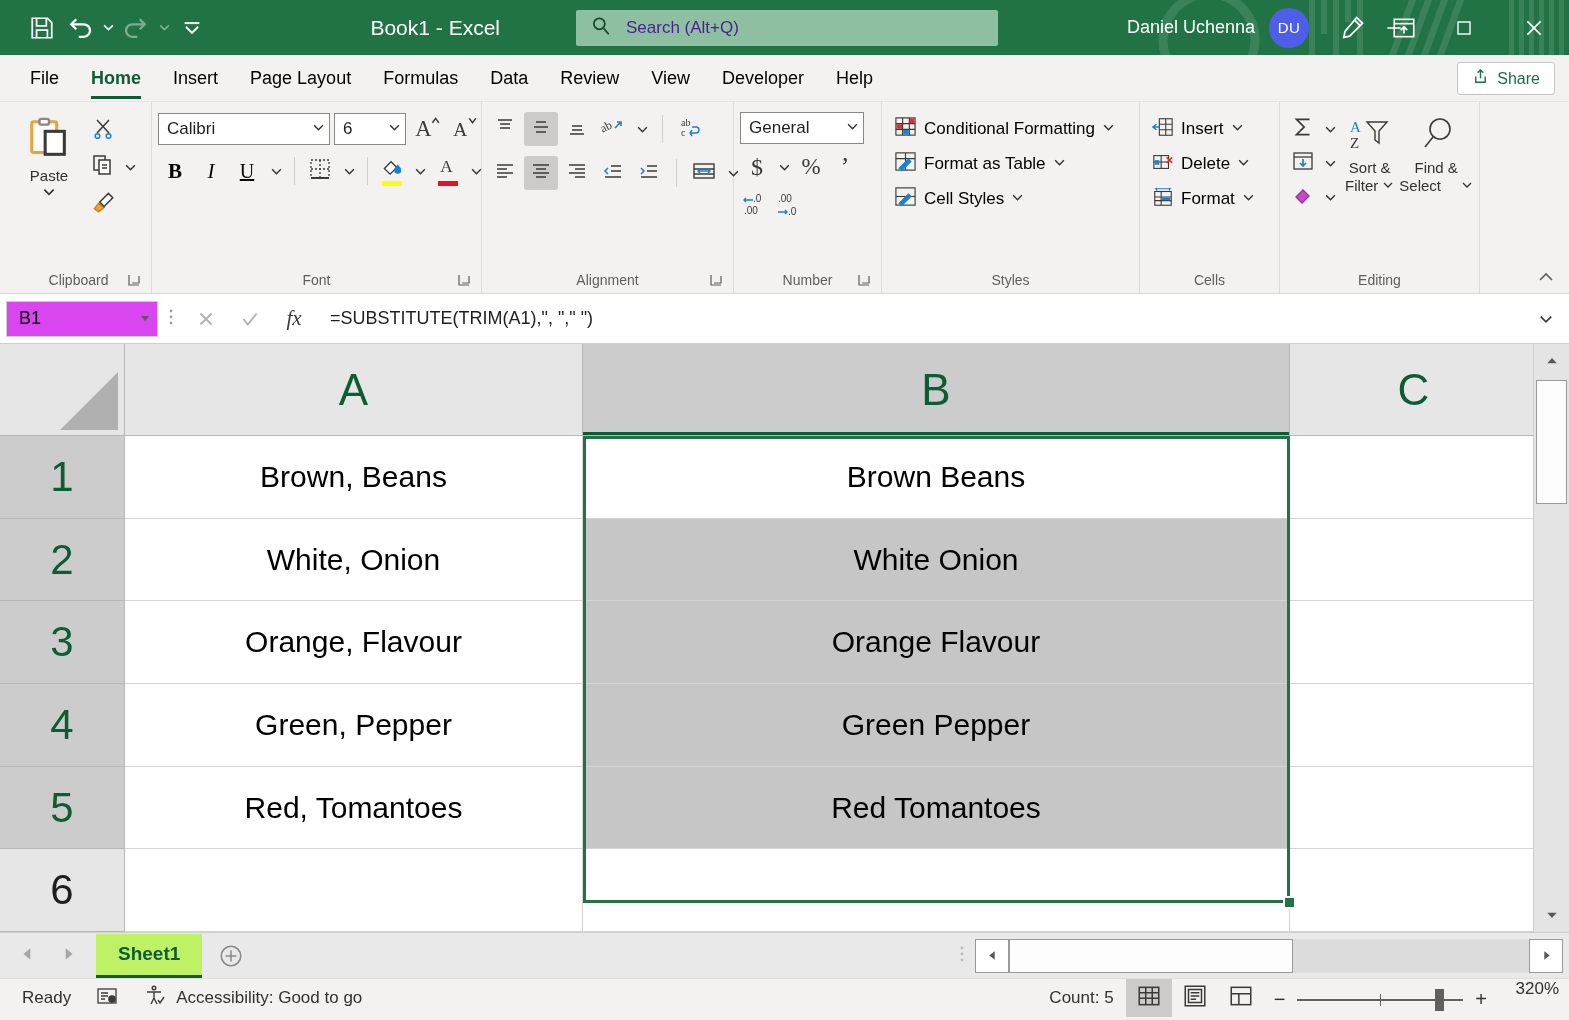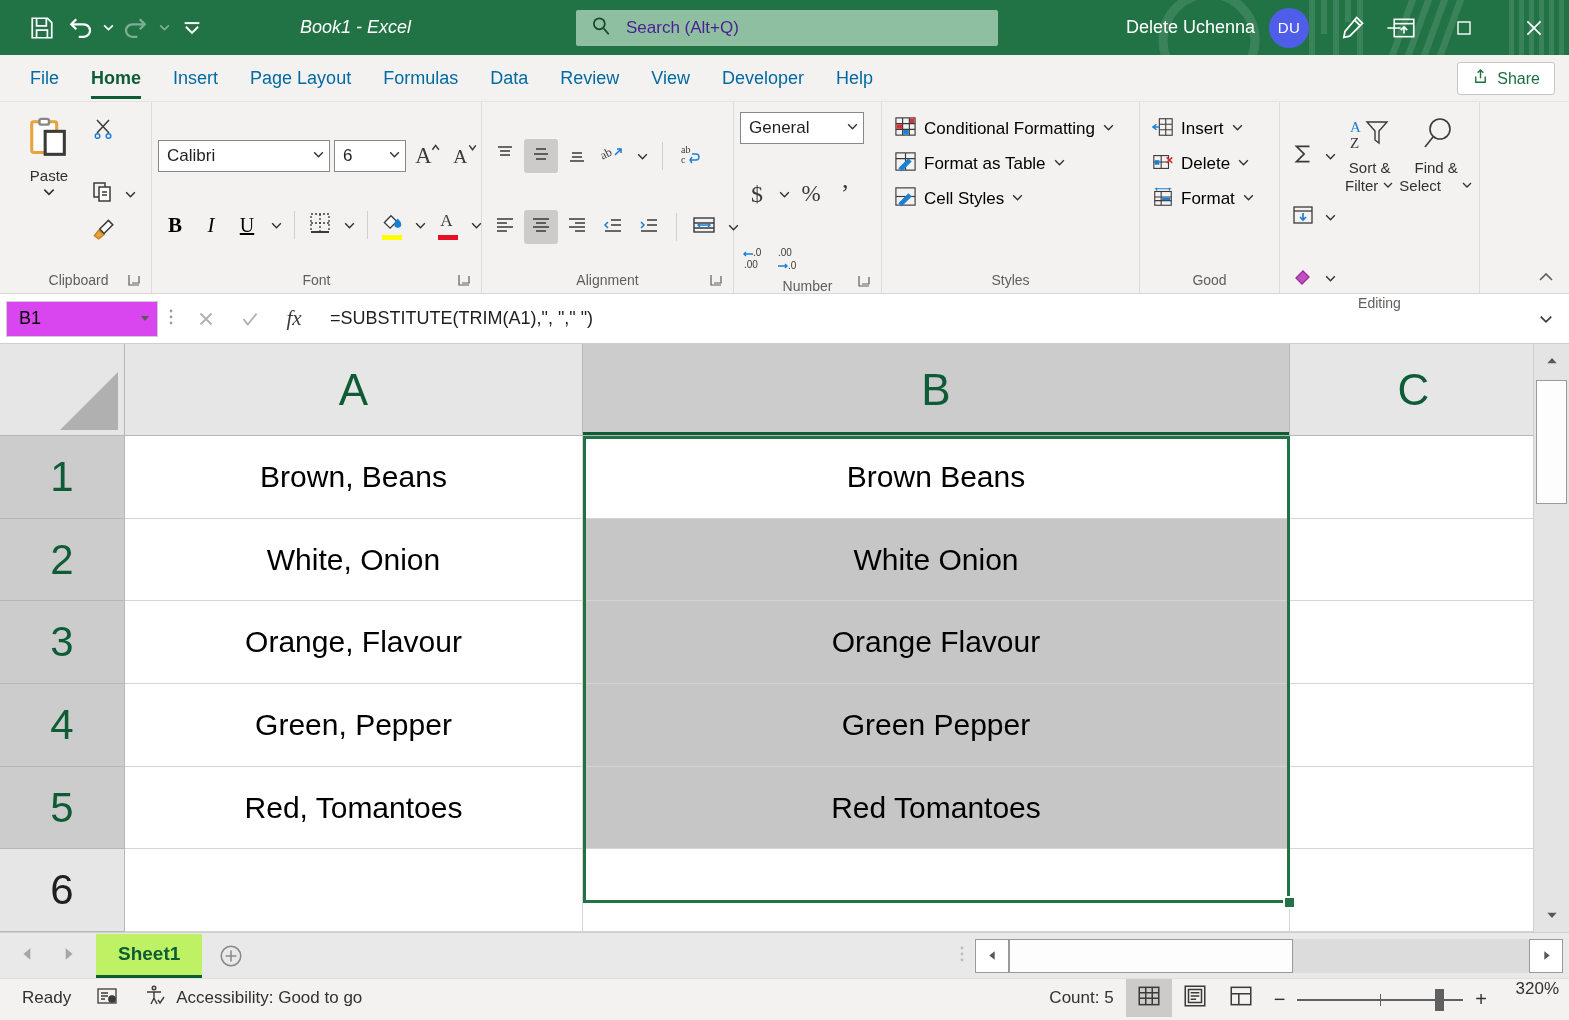--- a/index.html
+++ b/index.html
@@ -26,22 +26,22 @@
     border-radius: 3px; cursor: pointer;
   }
   .qat-btn svg { display:block; }
   .qat-caret {
     width: 16px; height: 36px; display:flex; align-items:center; justify-content:center;
     cursor: pointer;
   }
   .qat-caret svg { display:block; }
   .disabled { opacity: .42; }
   .title-group {
-    position:absolute; left: 300px; width: 200px; text-align:left;
-    font-size: 18px; z-index: 2; font-style: italic;
+    position:absolute; left: 300px; width: 200px; text-align:right;
+    font-size: 21px; z-index: 2;
   }
   .searchbox {
     position: absolute; left: 576px; width: 422px; height: 36px;
     background: #8fbfa1; border-radius: 2px; display: flex; align-items: center;
     padding-left: 14px; gap: 14px; cursor: text; z-index: 2;
   }
   .searchbox .ph { color: #4c1d95; font-size: 17px; }
   .acct {
     position: absolute; right: 260px; display: flex; align-items: center; gap: 14px; z-index:2;
   }
@@ -60,21 +60,21 @@
   }
 
   
   .tabrow {
     height: 47px; background: #f3f2f1; flex: 0 0 47px;
     display: flex; align-items: flex-end; padding-left: 14px; position: relative;
     border-bottom: 1px solid #e6e4e2;
   }
   .tab {
     padding: 0 16px; height: 45px; display: flex; align-items: center;
-    font-size: 18px; color: #0369a1; cursor: pointer; position: relative;
+    font-size: 18px; color: #000000; cursor: pointer; position: relative;
   }
   .tab.active { color: #0e5c35; font-weight: bold; }
   .tab.active::after {
     content: ""; position: absolute; left: 16px; right: 16px; bottom: 2px;
     height: 3px; background: #0e5c35;
   }
   .share-btn {
     position: absolute; right: 14px; top: 7px; height: 33px;
     border: 1px solid #c8c6c4; background: #fff; border-radius: 3px;
     display: flex; align-items: center; gap: 8px; padding: 0 14px;
@@ -103,21 +103,21 @@
   }
   .btn { cursor: pointer; border-radius: 3px; }
   .big-btn {
     width: 74px; display: flex; flex-direction: column; align-items: center;
     padding: 4px 0 2px; gap: 1px;
   }
   .big-btn .lbl { font-size: 15px; color: #323130; }
   .icon-sm {
     width: 34px; height: 34px; display: flex; align-items: center; justify-content: center;
   }
-  .row { display: flex; align-items: center; margin-top: 27px; }
+  .row { display: flex; align-items: center; }
   .caret-btn { width: 20px; height: 30px; display:flex; align-items:center;justify-content:center;cursor:pointer;}
   .inp {
     height: 32px; border: 1px solid #8a8886; background: #fff;
     display: flex; align-items: center; padding: 0 4px 0 8px;
     font-size: 17px; color: #201f1e; cursor: text;
   }
   .inp .sel-caret { margin-left: auto; padding-left: 6px; cursor: pointer; }
   .menu-item {
     display: flex; align-items: center; gap: 7px; height: 34px;
     padding: 0 6px; font-size: 17px; color: #000000; cursor: pointer; border-radius:3px;
@@ -315,21 +315,21 @@
     <span>
       <svg width="22" height="22" viewBox="0 0 20 20" fill="none" stroke="#12472c" stroke-width="1.6">
         <circle cx="8.5" cy="8" r="5"></circle>
           <path d="M12.4 12.2L17 17.5"></path>
       </svg>
     </span>
     <span class="ph">Search (Alt+Q)</span>
   </div>
 
   <div class="acct">
-    <span class="acct-name">Delete Uchenna</span>
+    <span class="acct-name">Daniel Uchenna</span>
     <span class="avatar">DU</span>
   </div>
 
   <div class="tb-icons">
     <span class="tb-icon">
       <svg width="28" height="28" viewBox="0 0 24 24" fill="none" stroke="#fff" stroke-width="1.5">
         <path d="M16 3l5 5-11 11-5 1 1-5z"></path>
           <path d="M14 5l5 5"></path>
       </svg>
     </span>
@@ -829,21 +829,21 @@
         </span>
         <span>Format</span>
         <span>
           <svg width="13" height="13" viewBox="0 0 12 12" fill="none" stroke="#323130" stroke-width="1.3">
               <path d="M2 4l4 4 4-4"></path>
             </svg>
         </span>
       </div>
     </div>
     <div class="rgroup-label">
-      <span>Good</span>
+      <span>Cells</span>
     </div>
   </div>
 
   <div class="rgroup" style="width:200px">
     <div class="rgroup-body" style="gap:2px">
       <div style="display:flex;flex-direction:column;gap:0">
         <div class="row">
           <div class="btn icon-sm">
             <span>
               <svg width="26" height="26" viewBox="0 0 24 24" fill="none" stroke="#3b3a39" stroke-width="1.6">

